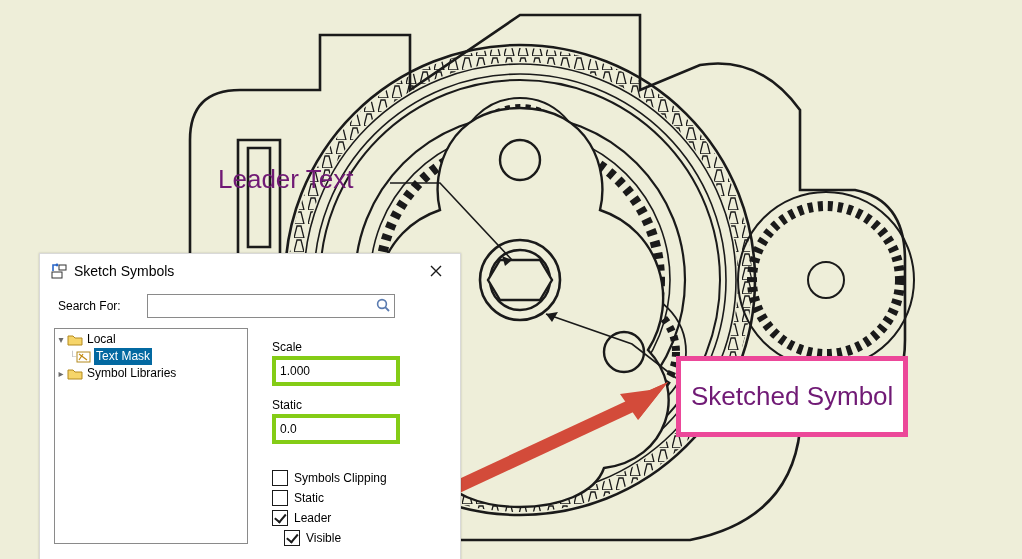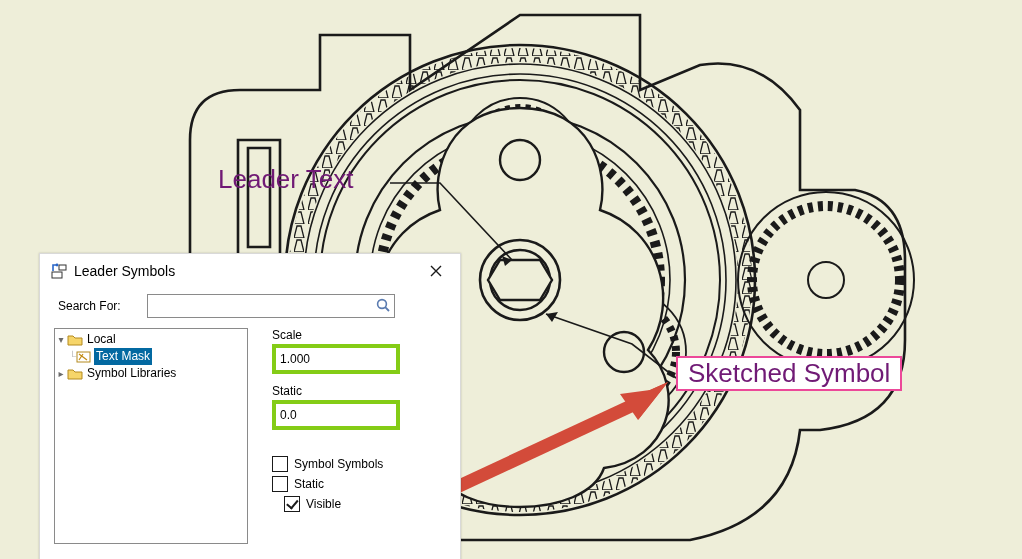--- a/index.html
+++ b/index.html
@@ -1,21 +1,21 @@
 <!DOCTYPE html>
 <html><head>
 <meta charset="utf-8">
 <style>
   html,body{margin:0;padding:0;width:1022px;height:559px;overflow:hidden;
             font-family:"Segoe UI",Tahoma,Arial,sans-serif;background:#eeeed9;}
   .canvas{position:absolute;inset:0;}
   
   .callout{position:absolute;font-family:Tahoma,Arial,sans-serif;font-size:26px;
            color:#701a75;background:transparent;white-space:nowrap;}
-  .callout.boxed{background:#fff;border:2px solid #ec4899;padding:0 10px;}
+  .callout.boxed{background:#fff;border:5px solid #ec4899;padding:20px 10px;}
   
   .dialog{position:absolute;left:39px;top:253px;width:420px;height:306px;
           background:#fff;border:1px solid #d9d9d9;box-shadow:0 0 2px rgba(0,0,0,.2);}
   .titlebar{height:34px;display:flex;align-items:center;padding:0 6px 0 10px;}
   .titlebar .ticon{width:18px;height:18px;margin-right:6px;flex:none;}
   .titlebar .ttext{font-size:14px;color:#000;}
   .titlebar .spacer{flex:1;}
   .closebtn{width:36px;height:28px;display:flex;align-items:center;justify-content:center;
             cursor:pointer;}
   .closebtn svg{width:12px;height:12px;}
@@ -30,21 +30,21 @@
   .tree{width:192px;border:1px solid #8a8a8a;height:212px;background:#fff;
         font-size:12px;padding:2px 0 0 0;overflow:hidden;}
   .tnode{display:flex;align-items:center;height:17px;line-height:17px;white-space:nowrap;}
   .tw{display:inline-block;text-align:center;}
   .twtoggle{width:12px;font-size:10px;color:#6b6b6b;cursor:pointer;user-select:none;}
   .twline{color:#b6b6b6;font-size:10px;}
   .foldericon{width:16px;height:14px;flex:none;margin-right:2px;}
   .tnode .lbl{padding:0 2px;}
   .tnode .lbl.sel{background:#0369a1;color:#fff;}
   .props{flex:1;padding-left:24px;font-size:12px;color:#000;}
-  .props .plabel{margin-top:0;margin-bottom:2px;}
+  .props .plabel{margin-top:12px;margin-bottom:2px;}
   .props input.num{width:112px;height:20px;border:4px solid #84cc16;background:#fff;
                    font:inherit;padding:1px 4px;display:block;margin-bottom:10px;}
   .cb{display:flex;align-items:center;height:20px;cursor:pointer;}
   .cb .box{width:14px;height:14px;border:1px solid #1a1a1a;margin-right:6px;flex:none;
            display:flex;align-items:center;justify-content:center;background:#fff;}
   .cb .box.checked::after{content:"";width:9px;height:5px;border-left:2px solid #1a1a1a;
            border-bottom:2px solid #1a1a1a;transform:rotate(-50deg) translate(1px,-1px);}
   .cb.indent{margin-left:12px;}
   
   .arrow{position:absolute;pointer-events:none;}
@@ -158,21 +158,21 @@
 </svg>
 
 <div class="dialog">
   <div class="titlebar">
     <svg class="ticon" viewBox="0 0 18 18">
       <rect x="2" y="10" width="10" height="6" fill="#fff" stroke="#333"></rect>
       <path d="M3 9 L3 3 L7 3" stroke="#2a66c8" fill="none" stroke-width="1.6"></path>
       <circle cx="7" cy="3" r="1.4" fill="#2a66c8"></circle>
       <rect x="9" y="3" width="7" height="5" fill="none" stroke="#333"></rect>
     </svg>
-    <span class="ttext">Leader Symbols</span>
+    <span class="ttext">Sketch Symbols</span>
     <span class="spacer"></span>
     <div class="closebtn">
       <svg viewBox="0 0 12 12">
         <path d="M1 1 L11 11 M11 1 L1 11" stroke="#1a1a1a" stroke-width="1.4"></path>
       </svg>
     </div>
   </div>
 
   <div class="searchrow">
     <label>Search For:</label>
@@ -215,25 +215,29 @@
     <div class="props">
       <div class="plabel">Scale</div>
       <input class="num" value="1.000" style="">
       <div class="plabel">Static</div>
       <input class="num" value="0.0" style="">
 
       <div style="height:14px"></div>
 
       <div class="cb">
         <span class="box"></span>
-        <span>Symbol Symbols</span>
+        <span>Symbols Clipping</span>
       </div>
       <div class="cb">
         <span class="box"></span>
         <span>Static</span>
       </div>
+      <div class="cb">
+        <span class="box checked"></span>
+        <span>Leader</span>
+      </div>
       <div class="cb indent">
         <span class="box checked"></span>
         <span>Visible</span>
       </div>
     </div>
   </div>
 </div>
 
 </body></html>

